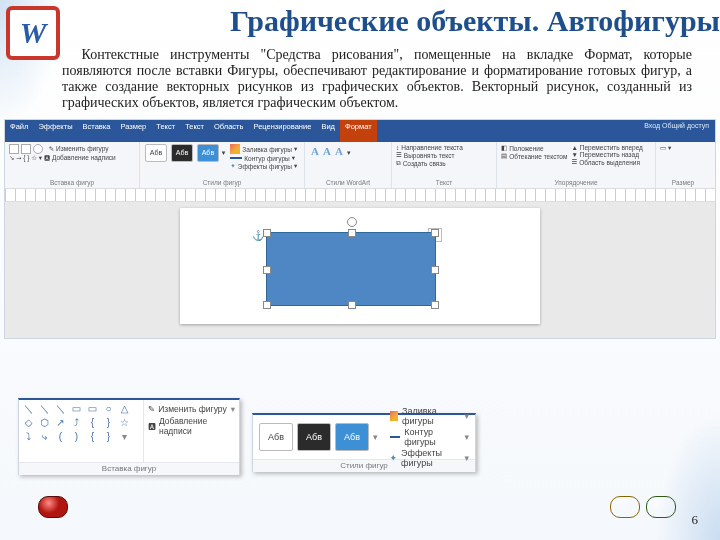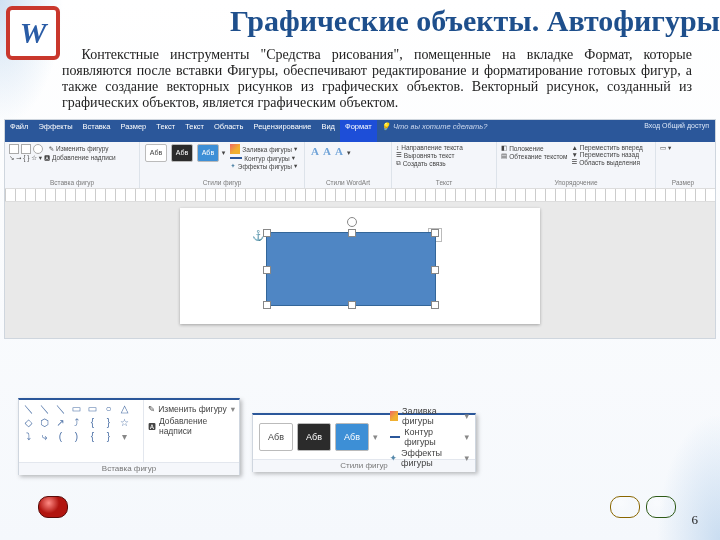--- a/index.html
+++ b/index.html
@@ -12,21 +12,21 @@
   .word-logo{position:absolute;top:6px;left:6px;width:46px;height:46px;border:4px solid #c9372c;border-radius:6px;background:#fff;display:flex;align-items:center;justify-content:center}
   .word-logo span{font:italic 700 30px Georgia,serif;color:#2a5ca6}
   h1{margin:0;padding-top:4px;text-align:right;color:#1e4f8c;font-weight:700;font-size:30px;line-height:1.1}
   .body-text{margin:10px 28px 8px 62px;font-size:14px;text-align:justify;text-indent:1.4em}
   
   .ribbon{margin:0 4px;border:1px solid #cfd6de;background:#f3f5f9;font-family:"Segoe UI",Arial,sans-serif;font-size:7px;color:#444}
   .rb-title{background:#2b579a;color:#fff;display:flex;height:22px}
   .rb-tabs{display:flex;gap:0;font-size:7.5px}
   .rb-tab{padding:2px 5px;color:#fff}
   .rb-tab.search{color:#cdd9ef;font-style:italic;flex:1}
-  .rb-tab.fmt{background:#1d4ed8}
+  .rb-tab.fmt{background:#c2410c}
   .rb-right{margin-left:auto;padding:2px 6px;color:#dbe6f7}
   .rb-groups{display:flex;height:46px;background:#f4f6fa}
   .rb-group{border-right:1px solid #dde3ea;padding:2px 4px;display:flex;flex-direction:column;justify-content:space-between}
   .rb-group .lbl{text-align:center;font-size:6.5px;color:#7a7a7a}
   .swatch{display:inline-block;width:20px;height:16px;border:1px solid #bbb;border-radius:2px;font-size:7px;line-height:16px;text-align:center;margin:0 1px;background:#fff}
   .sw-dark{background:#2b2b2b;color:#fff}
   .sw-blue{background:#3d8fd6;color:#fff}
   .mini-line{font-size:6.5px;white-space:nowrap;display:flex;align-items:center;gap:2px}
   .square{display:inline-block;width:8px;height:8px;border:1px solid #aaa;background:#fff}
   .a-style{display:inline-block;width:12px;height:14px;font:700 11px/14px Georgia;color:#6fa3d8;text-align:center}
@@ -85,21 +85,20 @@
         <span class="rb-tab">Файл</span>
         <span class="rb-tab">Эффекты</span>
         <span class="rb-tab">Вставка</span>
         <span class="rb-tab">Размер</span>
         <span class="rb-tab">Текст</span>
         <span class="rb-tab">Текст</span>
         <span class="rb-tab">Область</span>
         <span class="rb-tab">Рецензирование</span>
         <span class="rb-tab">Вид</span>
         <span class="rb-tab fmt">Формат</span>
-        <span class="rb-tab search">💡 <span>Что вы хотите сделать?</span></span>
       </div>
       <div class="rb-right">Вход  Общий доступ</div>
     </div>
     <div class="rb-groups">
       <div class="rb-group" style="width:126px">
         <div>
           <div class="mini-line"><span class="square"></span><span class="square"></span><span class="square" style="border-radius:50%"></span>&nbsp;<span>✎ <span>Изменить фигуру</span></span></div>
           <div class="mini-line">↘ ⭢ { } ☆ ▾ <span>🅰 <span>Добавление надписи</span></span></div>
         </div>
         <div class="lbl">Вставка фигур</div>

